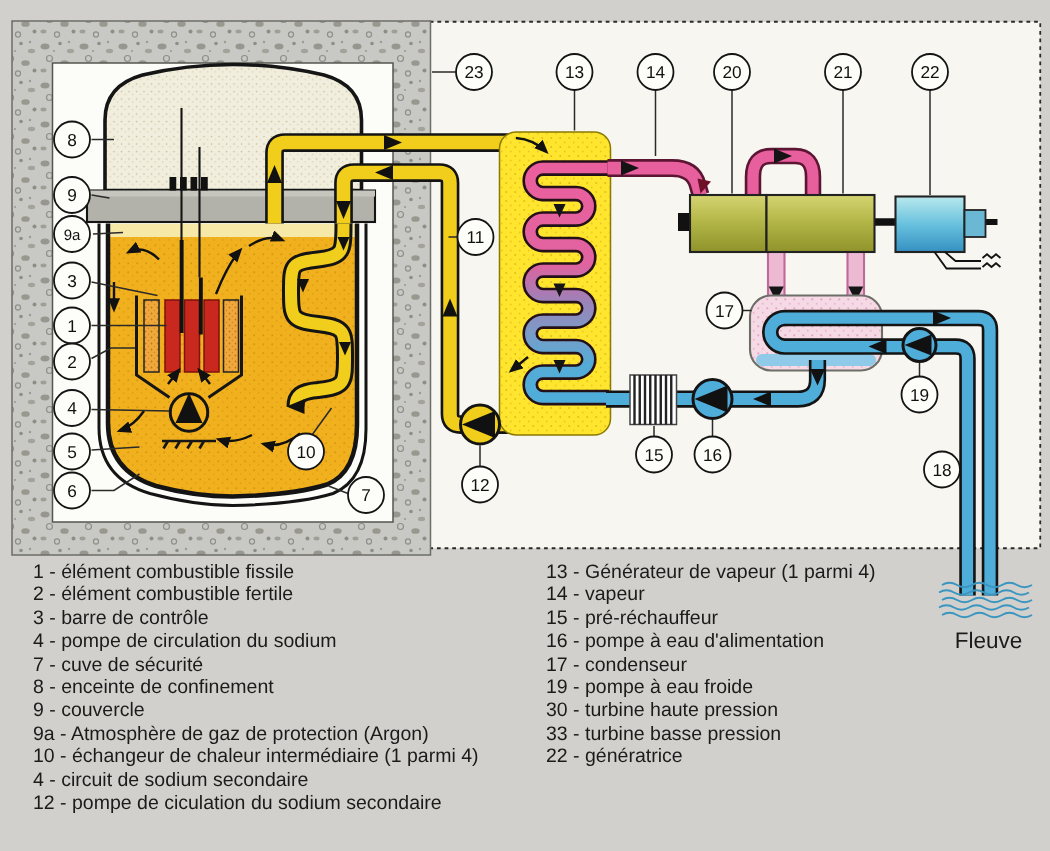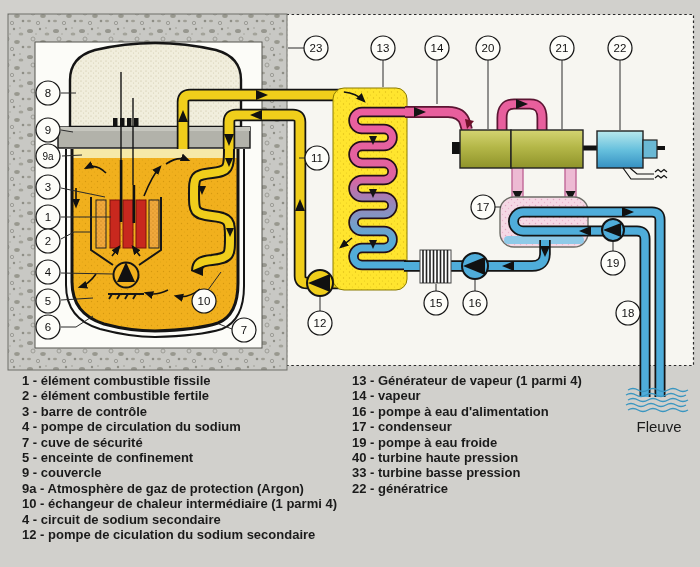--- a/index.html
+++ b/index.html
@@ -1,21 +1,21 @@
 <!DOCTYPE html>
 <html><head>
 <meta charset="utf-8">
 <style>
   html,body{margin:0;padding:0;}
   body{background:#d1d0cc;font-family:"Liberation Sans",sans-serif;}
   .stage{position:relative;width:700px;height:567px;background:#d1d0cc;overflow:hidden;}
   svg{position:absolute;left:0;top:0;}
-  .legend-col{position:absolute;top:373px;font-size:13px;font-weight:700;color:#1b1b1b;line-height:15.4px;white-space:nowrap;letter-spacing:0;}
+  .legend-col{position:absolute;top:373px;font-size:13px;font-weight:400;color:#1b1b1b;line-height:15.4px;white-space:nowrap;letter-spacing:0;}
   .legend-col.left{left:22px;}
-  .legend-col.right{left:352px;}
+  .legend-col.right{left:364px;}
   .cap{font-size:11.5px;font-weight:500;fill:#111;}
   .cap9a{font-size:10px;}
   .lead{stroke:#2a2a2a;stroke-width:1;fill:none;}
   .flow{stroke:#111;stroke-width:1.6;fill:none;}
 </style>
 </head>
 <body>
 
 <div class="stage">
 <svg width="700" height="567" viewBox="0 0 700 567">
@@ -381,30 +381,31 @@
         </g>
   </g>
 </svg>
 
   <div class="legend-col left">
     <div>1 - élément combustible fissile</div>
     <div>2 - élément combustible fertile</div>
     <div>3 - barre de contrôle</div>
     <div>4 - pompe de circulation du sodium</div>
     <div>7 - cuve de sécurité</div>
-    <div>5 - enceinte de confinement</div>
+    <div>8 - enceinte de confinement</div>
     <div>9 - couvercle</div>
     <div>9a - Atmosphère de gaz de protection (Argon)</div>
     <div>10 - échangeur de chaleur intermédiaire (1 parmi 4)</div>
     <div>4 - circuit de sodium secondaire</div>
     <div>12 - pompe de ciculation du sodium secondaire</div>
   </div>
   <div class="legend-col right">
     <div>13 - Générateur de vapeur (1 parmi 4)</div>
     <div>14 - vapeur</div>
+    <div>15 - pré-réchauffeur</div>
     <div>16 - pompe à eau d'alimentation</div>
     <div>17 - condenseur</div>
     <div>19 - pompe à eau froide</div>
-    <div>40 - turbine haute pression</div>
+    <div>30 - turbine haute pression</div>
     <div>33 - turbine basse pression</div>
     <div>22 - génératrice</div>
   </div>
 </div>
 
 </body></html>

